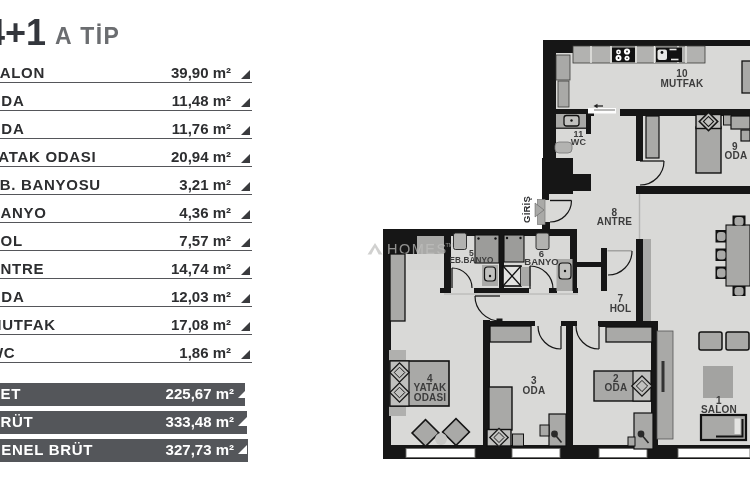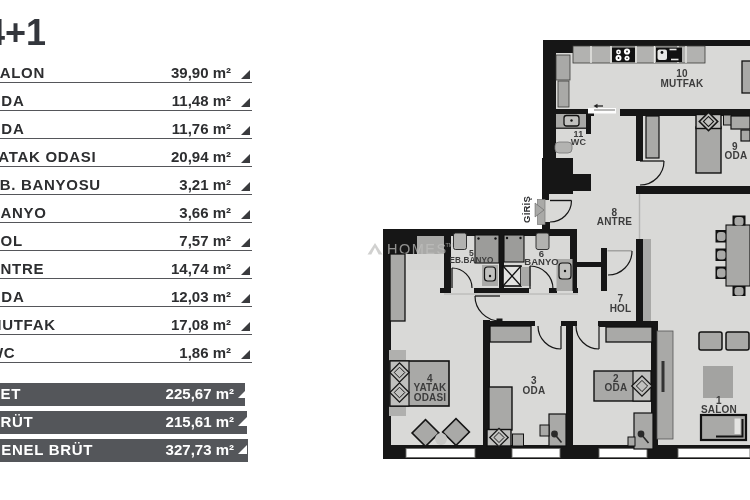--- a/index.html
+++ b/index.html
@@ -341,20 +341,21 @@
 <text x="719" y="404.3" font-size="10" fill="#3c3c3c" font-weight="bold" letter-spacing="0.2" text-anchor="middle">1</text>
       <text x="719" y="413" font-size="10" fill="#3c3c3c" font-weight="bold" letter-spacing="0.2" text-anchor="middle">SALON</text>
 
 <rect x="701" y="415" width="45" height="25" fill="#a9a9a7" stroke="#111" stroke-width="2.2"></rect>
       <rect x="734.5" y="418.5" width="6" height="15.5" fill="#e4e4e2"></rect>
       <path d="M716,436.5 L742.5,436.5 L742.5,419" fill="none" stroke="#111" stroke-width="2"></path>
 </svg>
 
 <div style="position:absolute;left:-15px;top:15px;font-size:36px;line-height:36px;font-weight:bold;color:#33363c;">4+1</div>
 
+<div style="position:absolute;left:55px;top:25px;font-size:23px;line-height:23px;font-weight:bold;color:#6b6d70;letter-spacing:1.5px;">A TİP</div>
 
 <div class="lbl" style="left:-11px;top:64px;">SALON</div>
     <div class="val" style="top:64px;">39,90 m²</div>
     <div class="tri" style="left:241px;top:69.5px;"></div>
     <div class="line" style="top:81.5px;"></div>
 
 <div class="lbl" style="left:-11px;top:92px;">ODA</div>
     <div class="val" style="top:92px;">11,48 m²</div>
     <div class="tri" style="left:241px;top:97.5px;"></div>
     <div class="line" style="top:109.5px;"></div>
@@ -368,21 +369,21 @@
     <div class="val" style="top:148px;">20,94 m²</div>
     <div class="tri" style="left:241px;top:153.5px;"></div>
     <div class="line" style="top:165.5px;"></div>
 
 <div class="lbl" style="left:-11px;top:176px;">EB. BANYOSU</div>
     <div class="val" style="top:176px;">3,21 m²</div>
     <div class="tri" style="left:241px;top:181.5px;"></div>
     <div class="line" style="top:193.5px;"></div>
 
 <div class="lbl" style="left:-11px;top:204px;">BANYO</div>
-    <div class="val" style="top:204px;">3,66 m²</div>
+    <div class="val" style="top:204px;">4,36 m²</div>
     <div class="tri" style="left:241px;top:209.5px;"></div>
     <div class="line" style="top:221.5px;"></div>
 
 <div class="lbl" style="left:-11px;top:232px;">HOL</div>
     <div class="val" style="top:232px;">7,57 m²</div>
     <div class="tri" style="left:241px;top:237.5px;"></div>
     <div class="line" style="top:249.5px;"></div>
 
 <div class="lbl" style="left:-11px;top:260px;">ANTRE</div>
     <div class="val" style="top:260px;">14,74 m²</div>
@@ -404,20 +405,20 @@
     <div class="tri" style="left:241px;top:349.5px;"></div>
     <div class="line" style="top:361.5px;"></div>
 
 <div class="drow" style="top:382.5px;width:253px;"></div>
     <div class="dlbl" style="left:-11px;top:386.0px;">NET</div>
     <div class="dval" style="right:516px;top:386.0px;">225,67 m²</div>
     <div class="dtri" style="left:237.5px;top:389.0px;"></div>
 
 <div class="drow" style="top:410.5px;width:255px;"></div>
     <div class="dlbl" style="left:-11px;top:414.0px;">BRÜT</div>
-    <div class="dval" style="right:516px;top:414.0px;">215,61 m²</div>
+    <div class="dval" style="right:516px;top:414.0px;">333,48 m²</div>
     <div class="dtri" style="left:237.5px;top:417.0px;"></div>
 
 <div class="drow" style="top:438.5px;width:256px;"></div>
     <div class="dlbl" style="left:-11px;top:442.0px;">GENEL BRÜT</div>
     <div class="dval" style="right:516px;top:442.0px;">327,73 m²</div>
     <div class="dtri" style="left:237.5px;top:445.0px;"></div>
 </div>
 
 </body></html>

